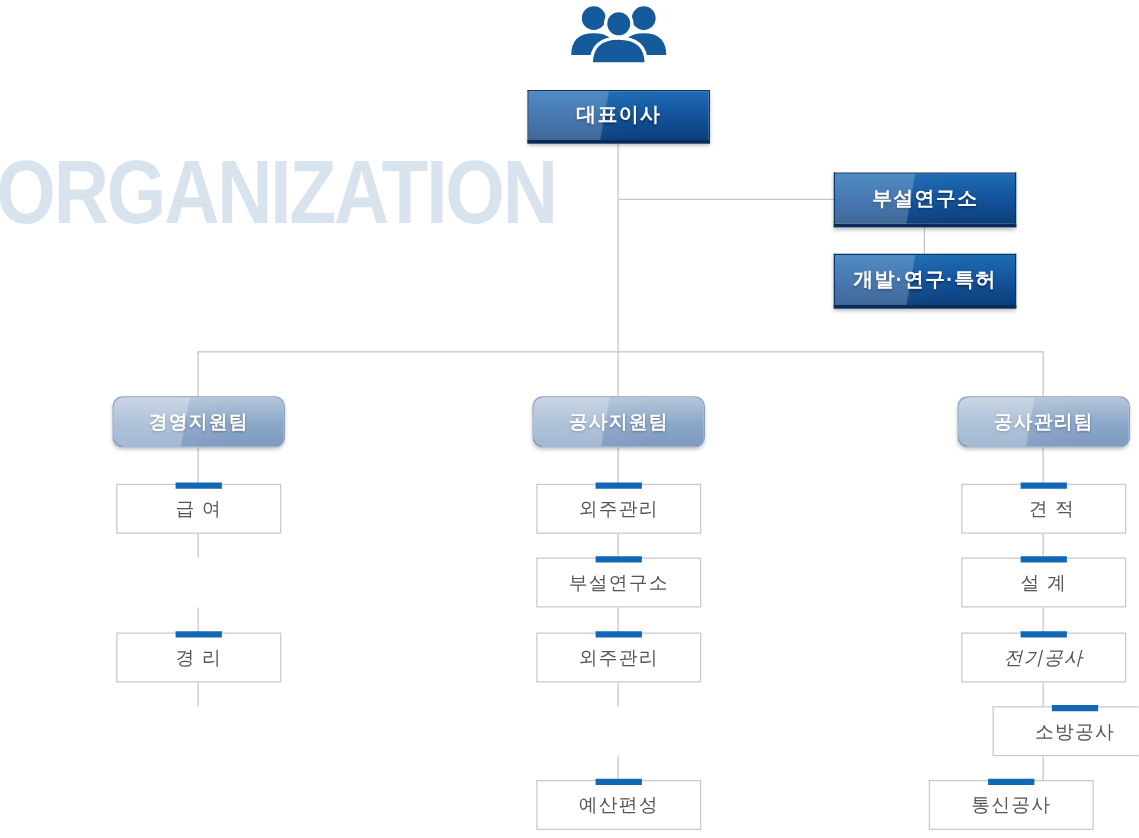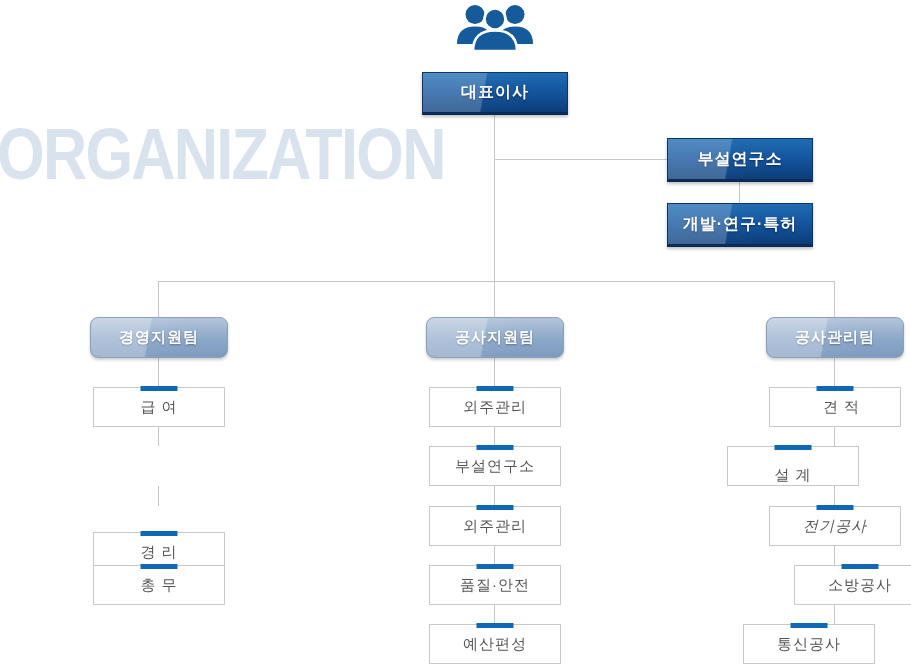--- a/index.html
+++ b/index.html
@@ -121,55 +121,47 @@
     <span>공사지원팀</span>
   </div>
   <div class="box-team" style="left:766px;top:317px;">
     <span>공사관리팀</span>
   </div>
 
   <div class="box-sub" style="left:93px;top:387px;">
     <span class="tab"></span>
     <span>급 여</span>
   </div>
-  <div class="box-sub" style="left:93px;top:532px;">
+  <div class="box-sub" style="left:93px;top:506px;">
     <span class="tab"></span>
     <span>경 리</span>
-  </div>
-  <div class="box-sub" style="left:93px;top:565px;">
-    <span class="tab"></span>
-    <span>총 무</span>
   </div>
 
   <div class="box-sub" style="left:429px;top:387px;">
     <span class="tab"></span>
     <span>외주관리</span>
   </div>
   <div class="box-sub" style="left:429px;top:446px;">
     <span class="tab"></span>
     <span>부설연구소</span>
   </div>
   <div class="box-sub" style="left:429px;top:506px;text-align:right;">
     <span class="tab"></span>
     <span>외주관리</span>
   </div>
-  <div class="box-sub" style="left:429px;top:565px;">
-    <span class="tab"></span>
-    <span>품질·안전</span>
-  </div>
   <div class="box-sub" style="left:429px;top:624px;text-align:right;">
     <span class="tab"></span>
     <span>예산편성</span>
   </div>
 
   <div class="box-sub" style="left:769px;top:387px;padding-left:13px;">
     <span class="tab"></span>
     <span>견 적</span>
   </div>
-  <div class="box-sub" style="left:727px;top:446px;align-items:flex-end;">
+  <div class="box-sub" style="left:769px;top:446px;">
     <span class="tab"></span>
     <span>설 계</span>
   </div>
   <div class="box-sub" style="left:769px;top:506px;font-style:italic;">
     <span class="tab"></span>
     <span>전기공사</span>
   </div>
   <div class="box-sub" style="left:769px;top:565px;margin-left:25px;">
     <span class="tab"></span>
     <span>소방공사</span>

